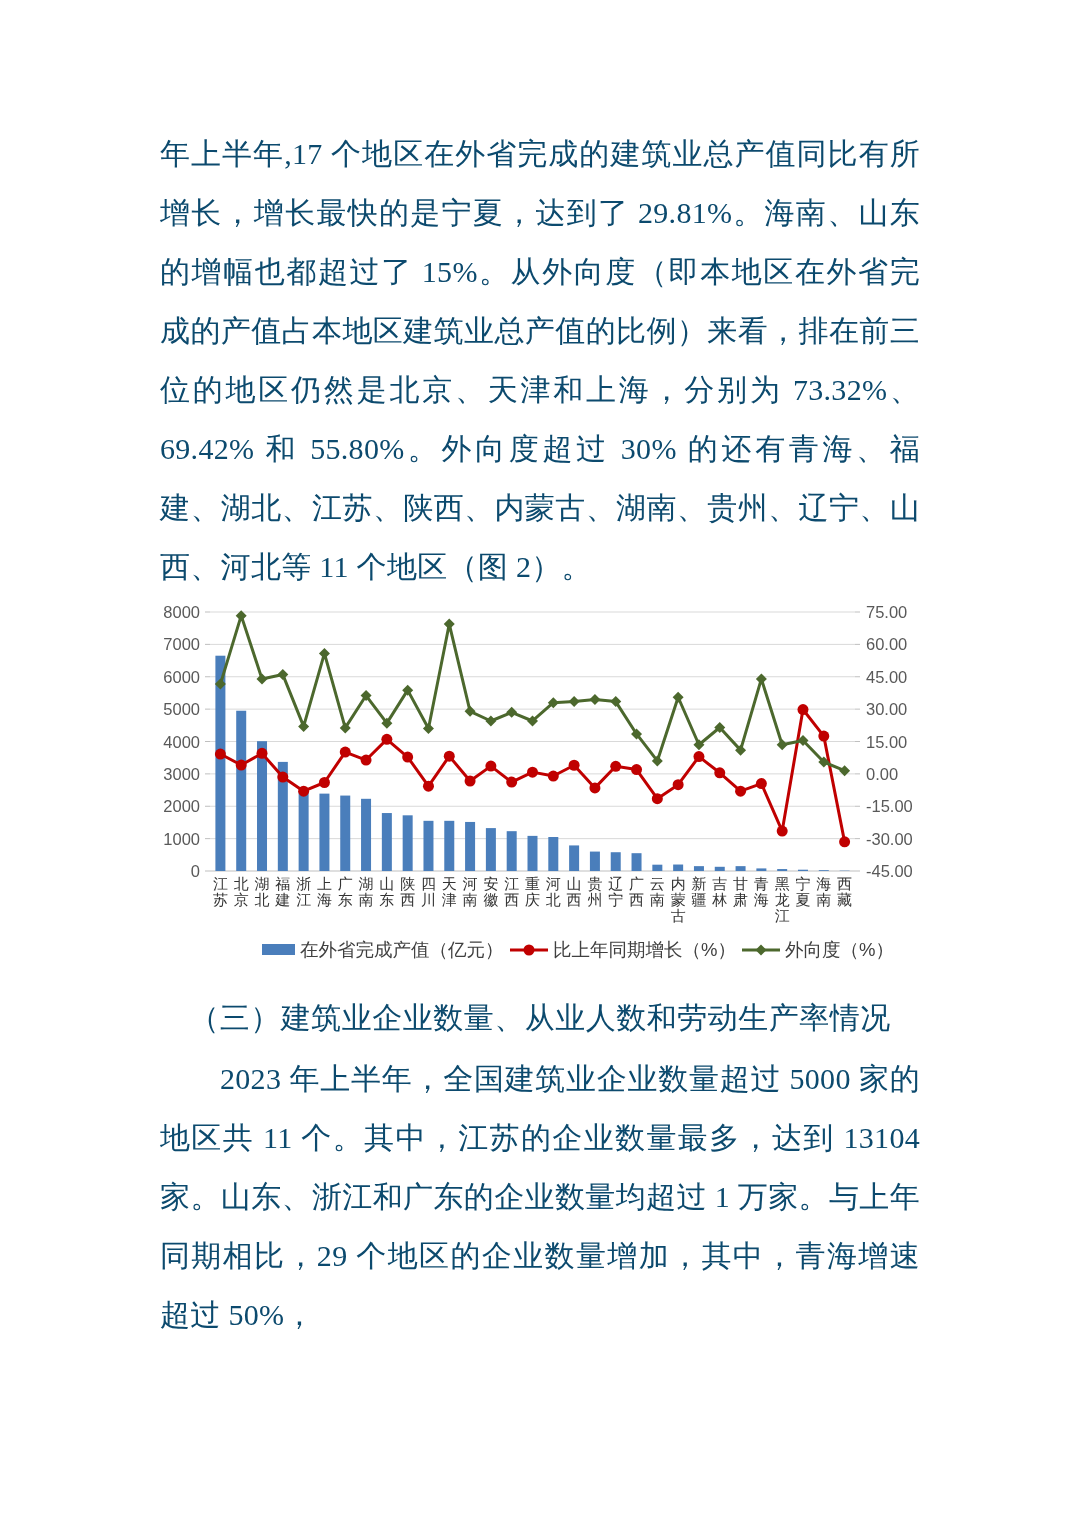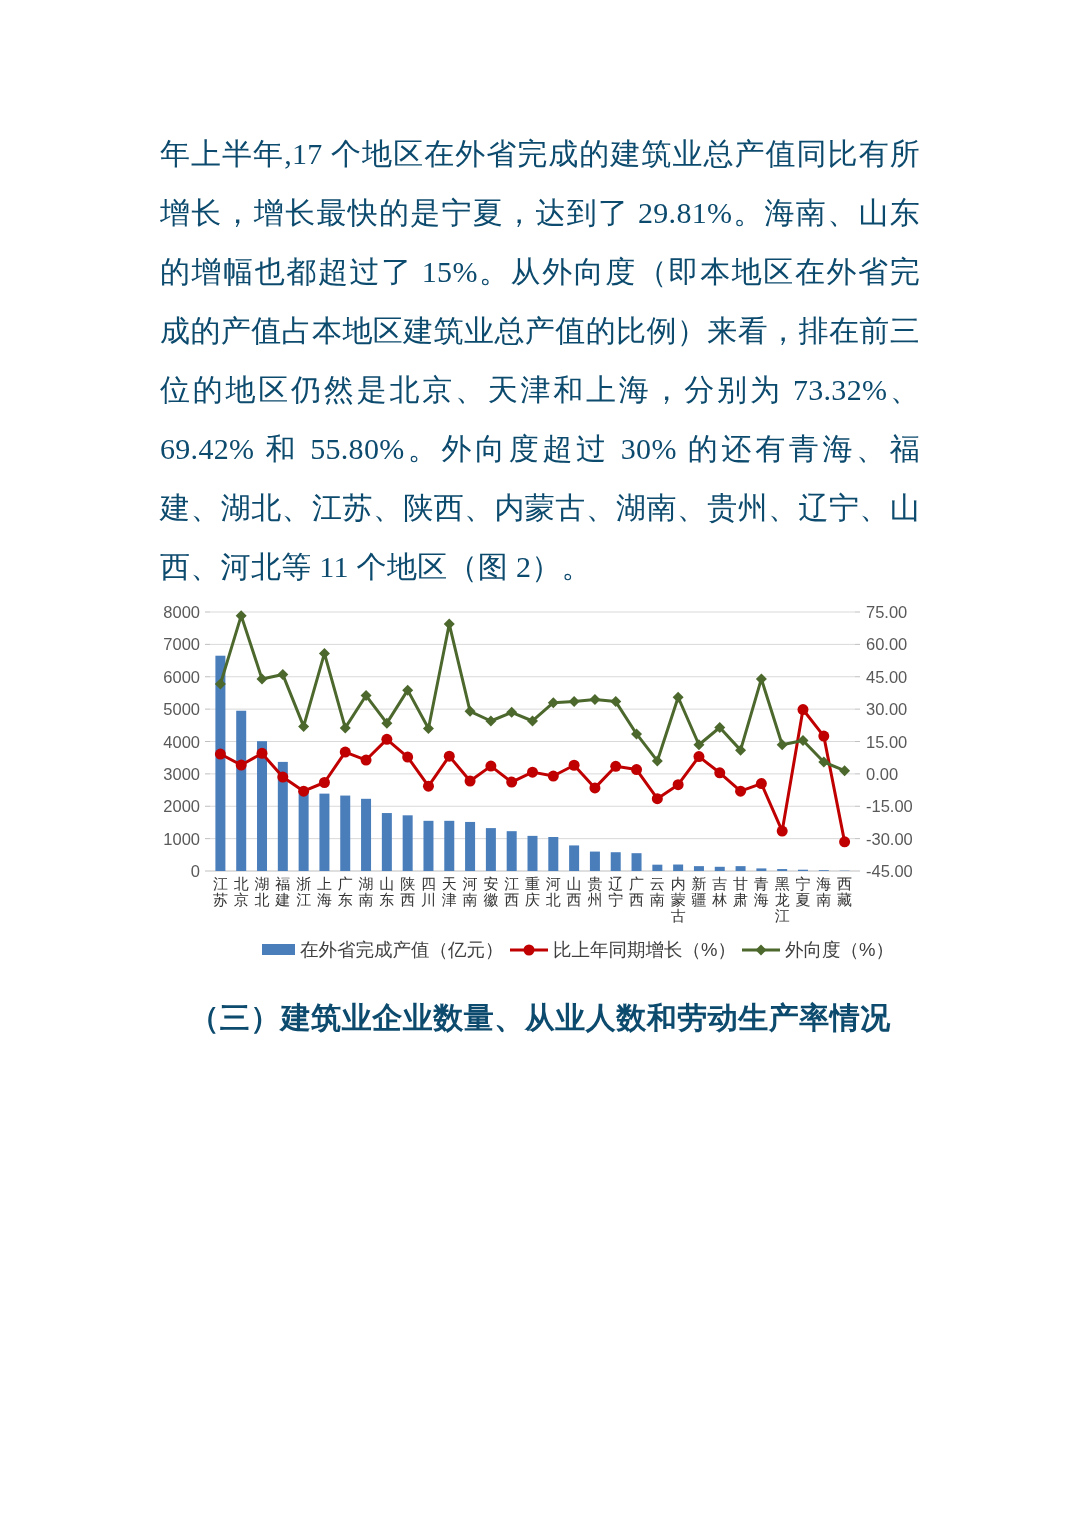--- a/index.html
+++ b/index.html
@@ -29,21 +29,21 @@
     margin:6px 160px 0;
     font-size:30px;
     line-height:60px;
     text-align:center;
     letter-spacing:0.3px;
   }
   .heading{
     margin:0 130px;
     font-size:30px;
     line-height:62px;
-    font-weight:bold;
+    font-weight:normal;
     text-align:center;
     letter-spacing:0.5px;
   }
   svg text{font-family:"Liberation Sans","DejaVu Sans",sans-serif;}
 </style>
 </head>
 <body>
 
 <div class="page">
   <div class="content">
@@ -230,15 +230,16 @@
           <text x="403" y="358" font-size="18.5" fill="#404040">比上年同期增长（%）</text>
           <line x1="592" y1="352" x2="630" y2="352" stroke="#4C682D" stroke-width="3"></line>
           <path d="M 611 346.5 L 616.5 352 L 611 357.5 L 605.5 352 Z" fill="#4C682D"></path>
           <text x="635" y="358" font-size="18.5" fill="#404040">外向度（%）</text>
         </svg>
     </div>
 
 
     <p class="heading">（三）建筑业企业数量、从业人数和劳动生产率情况</p>
 
+    <p class="body-par indent">2023 年上半年，全国建筑业企业数量超过 5000 家的地区共 11 个。其中，江苏的企业数量最多，达到 13104 家。山东、浙江和广东的企业数量均超过 1 万家。与上年同期相比，29 个地区的企业数量增加，其中，青海增速超过 50%，</p>
 
   </div>
 </div>
 
 </body></html>

